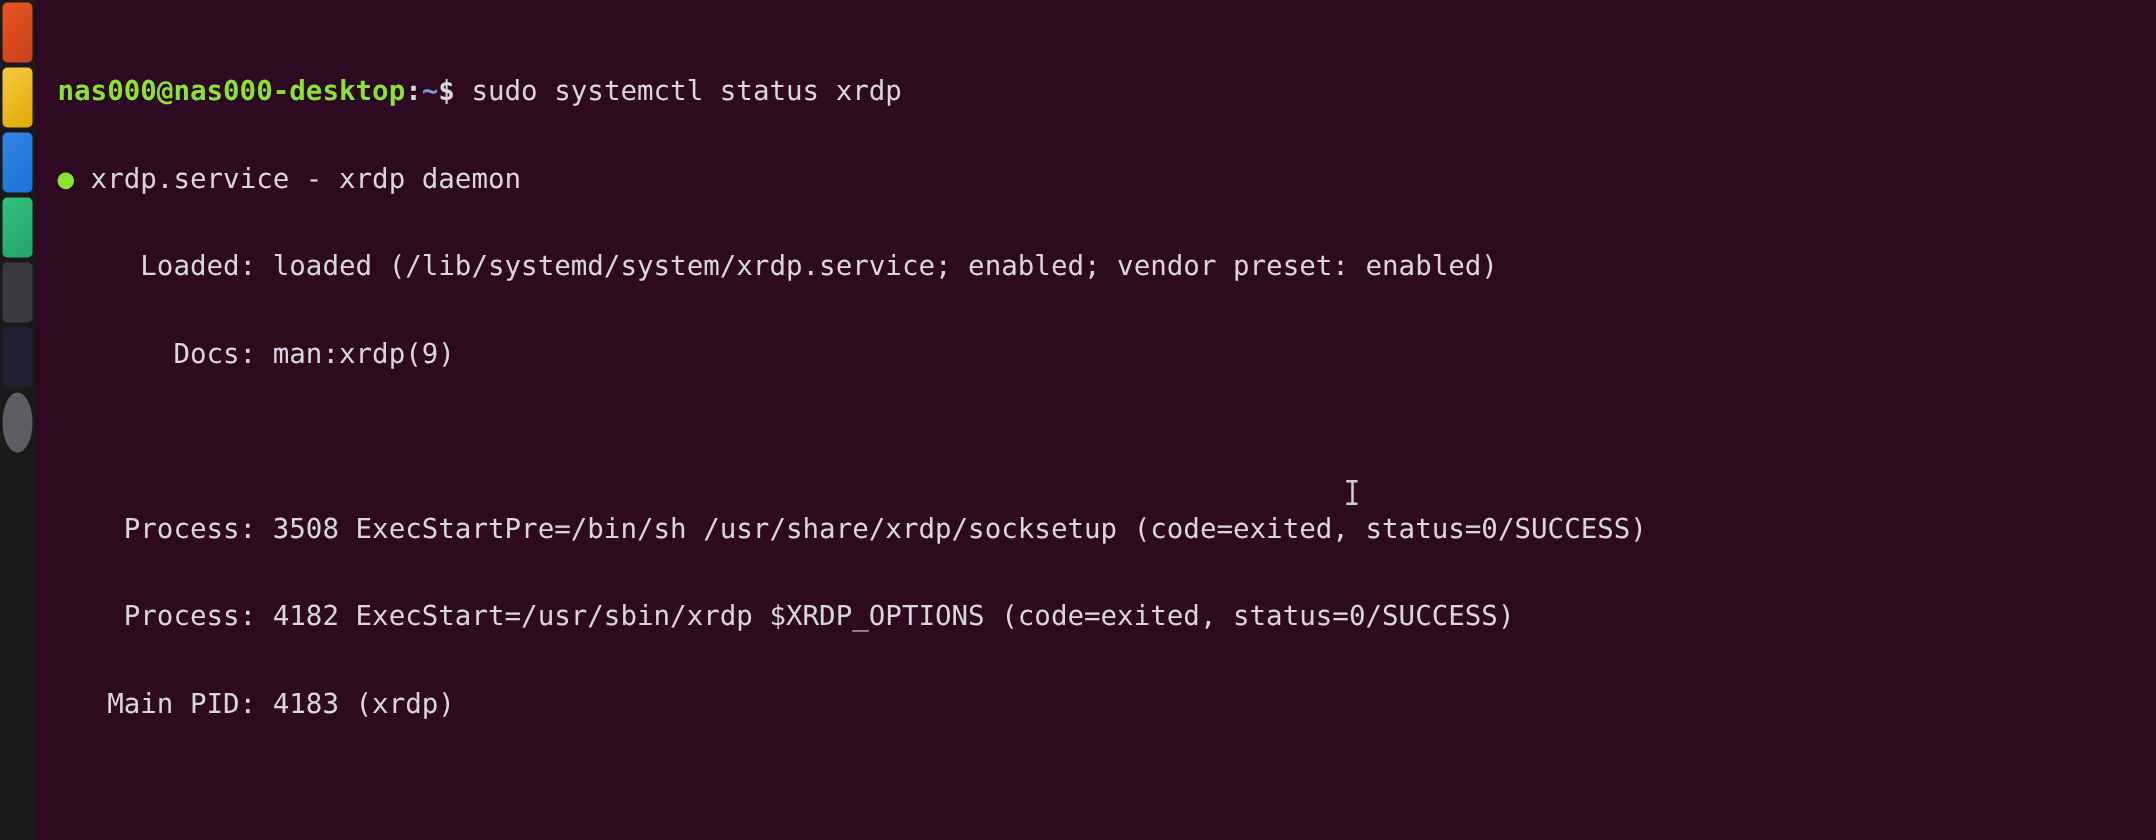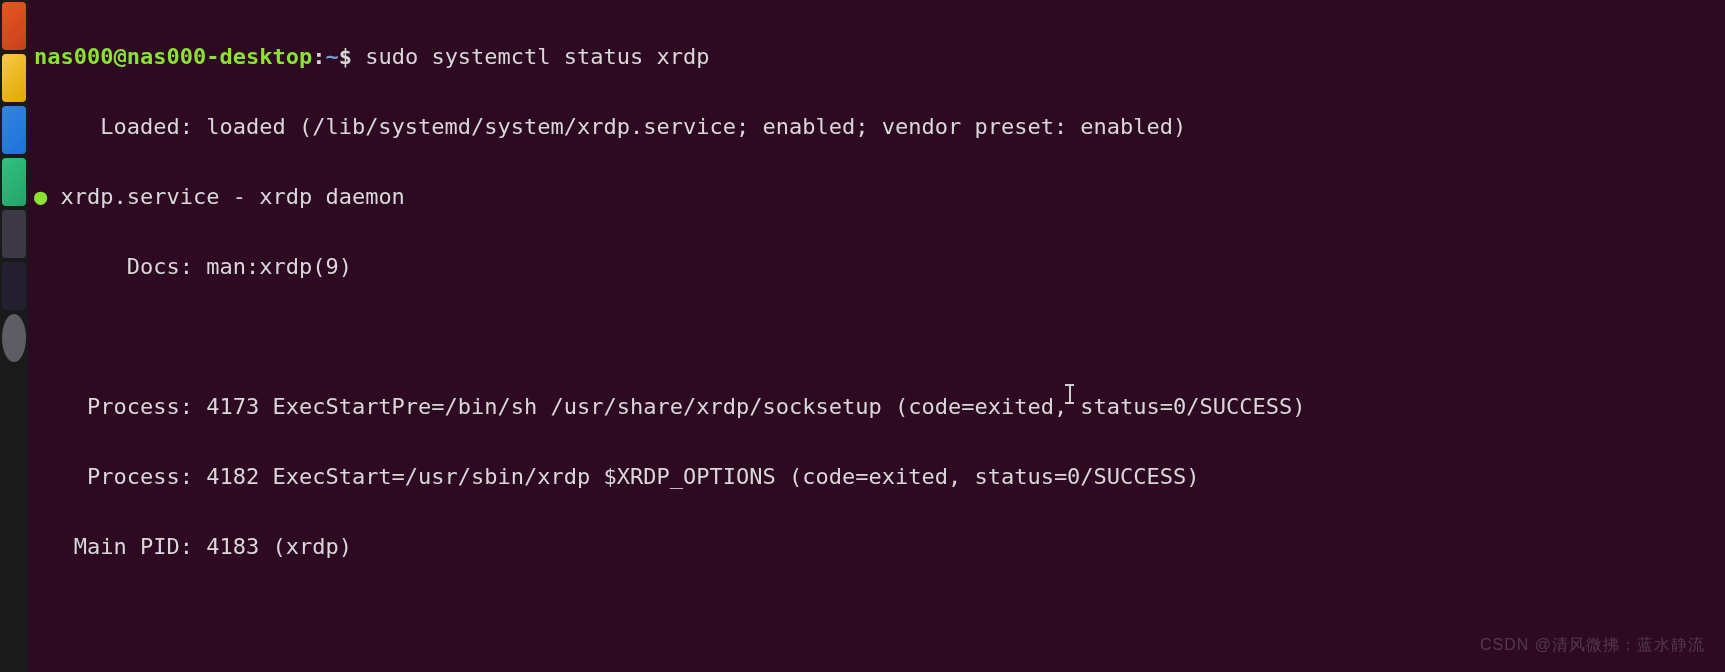--- a/index.html
+++ b/index.html
@@ -41,23 +41,24 @@
     .dock-orange { background: linear-gradient(135deg,#e95420,#c7411c); }
     .dock-yellow { background: linear-gradient(135deg,#f7c948,#e0a800); }
     .dock-blue { background: linear-gradient(135deg,#3584e4,#1c71d8); }
     .dock-teal { background: linear-gradient(135deg,#2ec27e,#26a269); }
     .dock-gray { background: #3d3846; }
     .dock-dark { background: #241f31; }
     .dock-app { background: #5e5c64; border-radius: 50%; }
 
     .terminal {
       flex: 1;
-      padding: 4px 4px 4px 6px;
+      padding: 21px 4px 4px 6px;
       white-space: pre;
       position: relative;
+      margin-left: 12px;
     }
     .prompt-user { color: #8ae234; font-weight: bold; }
     .prompt-path { color: #729fcf; font-weight: bold; }
     .prompt-sep { color: #d8d8d8; font-weight: bold; }
     .cmd { color: #d8d8d8; }
     .bullet { color: #8ae234; }
     .active-green { color: #4ec94e; font-weight: bold; }
     .line { display: block; }
     .watermark {
       position: absolute;
@@ -104,31 +105,30 @@
   <div class="dock-item dock-yellow"></div>
   <div class="dock-item dock-blue"></div>
   <div class="dock-item dock-teal"></div>
   <div class="dock-item dock-gray"></div>
   <div class="dock-item dock-dark"></div>
   <div class="dock-item dock-app"></div>
 </div>
 
 <div class="terminal">
 <span class="line"><span class="prompt-user">nas000@nas000-desktop</span><span class="prompt-sep">:</span><span class="prompt-path">~</span><span class="prompt-sep">$ </span><span class="cmd">sudo systemctl status xrdp</span></span>
+<span class="line"><span class="bullet">●</span><span> xrdp.service - xrdp daemon</span></span>
 <span class="line"><span>     Loaded: </span><span>loaded (/lib/systemd/system/xrdp.service; enabled; vendor preset: enabled)</span></span>
-<span class="line"><span class="bullet">●</span><span> xrdp.service - xrdp daemon</span></span>
 <span class="line"><span>       Docs: </span><span>man:xrdp(9)</span></span>
 <span class="line"><span>             </span></span>
-<span class="line"><span>    Process: </span><span>4173 ExecStartPre=/bin/sh /usr/share/xrdp/socksetup (code=exited, status=0/SUCCESS)</span></span>
+<span class="line"><span>    Process: </span><span>3508 ExecStartPre=/bin/sh /usr/share/xrdp/socksetup (code=exited, status=0/SUCCESS)</span></span>
 <span class="line"><span>    Process: </span><span>4182 ExecStart=/usr/sbin/xrdp $XRDP_OPTIONS (code=exited, status=0/SUCCESS)</span></span>
 <span class="line"><span>   Main PID: </span><span>4183 (xrdp)</span></span>
 <span class="line"></span>
 
 
 
 
 
 
 
 
   <div class="cursor-ibeam"><span></span></div>
-  <div class="watermark">CSDN @清风微拂：蓝水静流</div>
 </div>
 
 </body></html>

